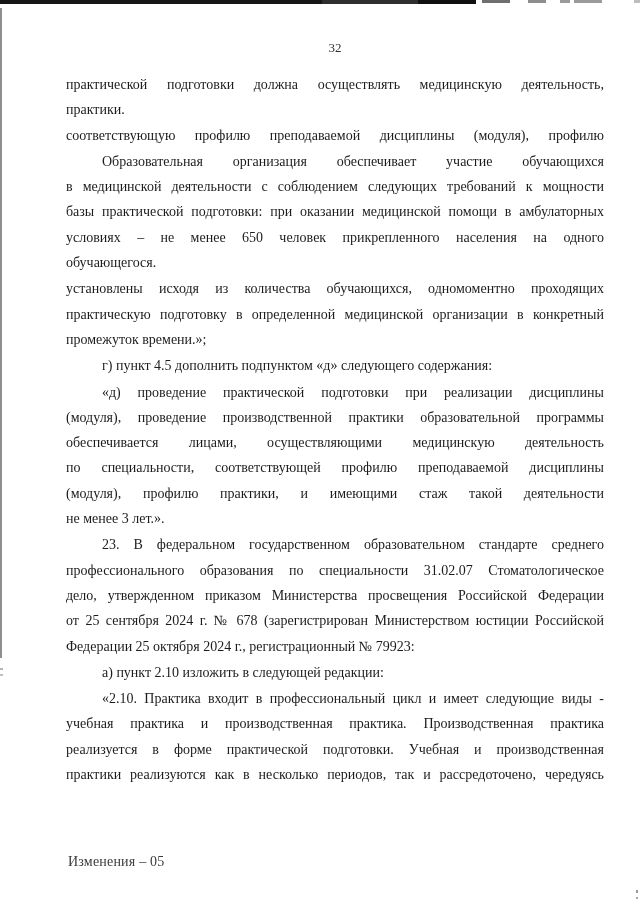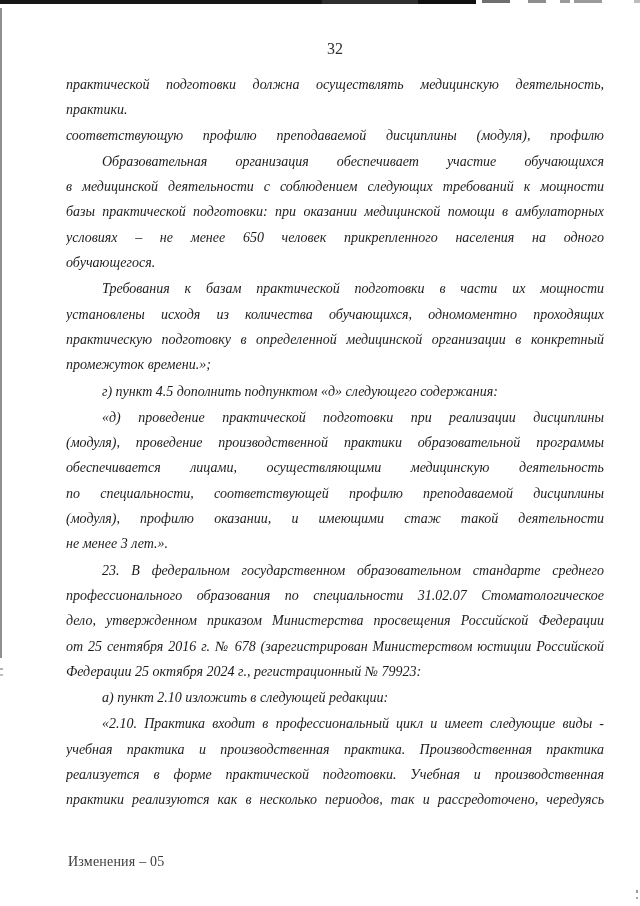--- a/index.html
+++ b/index.html
@@ -18,34 +18,33 @@
     position: absolute;
     inset: 0;
     background: #ffffff;
   }
   .page-number {
     position: absolute;
     top: 40px;
     left: 66px;
     width: 538px;
     text-align: center;
-    font-size: 16px;
+    font-size: 13px;
     color: #2e2e2e;
   }
   .text-block {
     position: absolute;
     top: 72px;
     left: 66px;
     width: 538px;
     color: #1c1c1c;
     font-size: 14px;
   }
   .para {
     margin: 0 0 1px 0;
-    font-style: italic;
   }
   .line {
     height: 25.3px;
     line-height: 25.3px;
     overflow: hidden;
     text-align: justify;
     text-align-last: justify;
     white-space: normal;
   }
   .line.end {
@@ -80,41 +79,40 @@
         <div class="line">соответствующую профилю преподаваемой дисциплины (модуля), профилю</div>
       </div>
       <div class="para">
         <div class="line ind">Образовательная организация обеспечивает участие обучающихся</div>
         <div class="line">в медицинской деятельности с соблюдением следующих требований к мощности</div>
         <div class="line">базы практической подготовки: при оказании медицинской помощи в амбулаторных</div>
         <div class="line">условиях – не менее 650 человек прикрепленного населения на одного</div>
         <div class="line end">обучающегося.</div>
       </div>
       <div class="para">
-        <div class="line ind">Требования к базам практической подготовки в части их мощности</div>
         <div class="line">установлены исходя из количества обучающихся, одномоментно проходящих</div>
         <div class="line">практическую подготовку в определенной медицинской организации в конкретный</div>
         <div class="line end">промежуток времени.»;</div>
       </div>
       <div class="para">
         <div class="line ind end">г) пункт 4.5 дополнить подпунктом «д» следующего содержания:</div>
       </div>
       <div class="para">
         <div class="line ind">«д) проведение практической подготовки при реализации дисциплины</div>
         <div class="line">(модуля), проведение производственной практики образовательной программы</div>
         <div class="line">обеспечивается лицами, осуществляющими медицинскую деятельность</div>
         <div class="line">по специальности, соответствующей профилю преподаваемой дисциплины</div>
-        <div class="line">(модуля), профилю оказании, и имеющими стаж такой деятельности</div>
+        <div class="line">(модуля), профилю практики, и имеющими стаж такой деятельности</div>
         <div class="line end">не менее 3 лет.».</div>
       </div>
       <div class="para">
         <div class="line ind">23. В федеральном государственном образовательном стандарте среднего</div>
         <div class="line">профессионального образования по специальности 31.02.07 Стоматологическое</div>
         <div class="line">дело, утвержденном приказом Министерства просвещения Российской Федерации</div>
-        <div class="line">от 25 сентября 2016 г. № 678 (зарегистрирован Министерством юстиции Российской</div>
+        <div class="line">от 25 сентября 2024 г. № 678 (зарегистрирован Министерством юстиции Российской</div>
         <div class="line end">Федерации 25 октября 2024 г., регистрационный № 79923:</div>
       </div>
       <div class="para">
         <div class="line ind end">а) пункт 2.10 изложить в следующей редакции:</div>
       </div>
       <div class="para">
         <div class="line ind">«2.10. Практика входит в профессиональный цикл и имеет следующие виды -</div>
         <div class="line">учебная практика и производственная практика. Производственная практика</div>
         <div class="line">реализуется в форме практической подготовки. Учебная и производственная</div>
         <div class="line">практики реализуются как в несколько периодов, так и рассредоточено, чередуясь</div>

